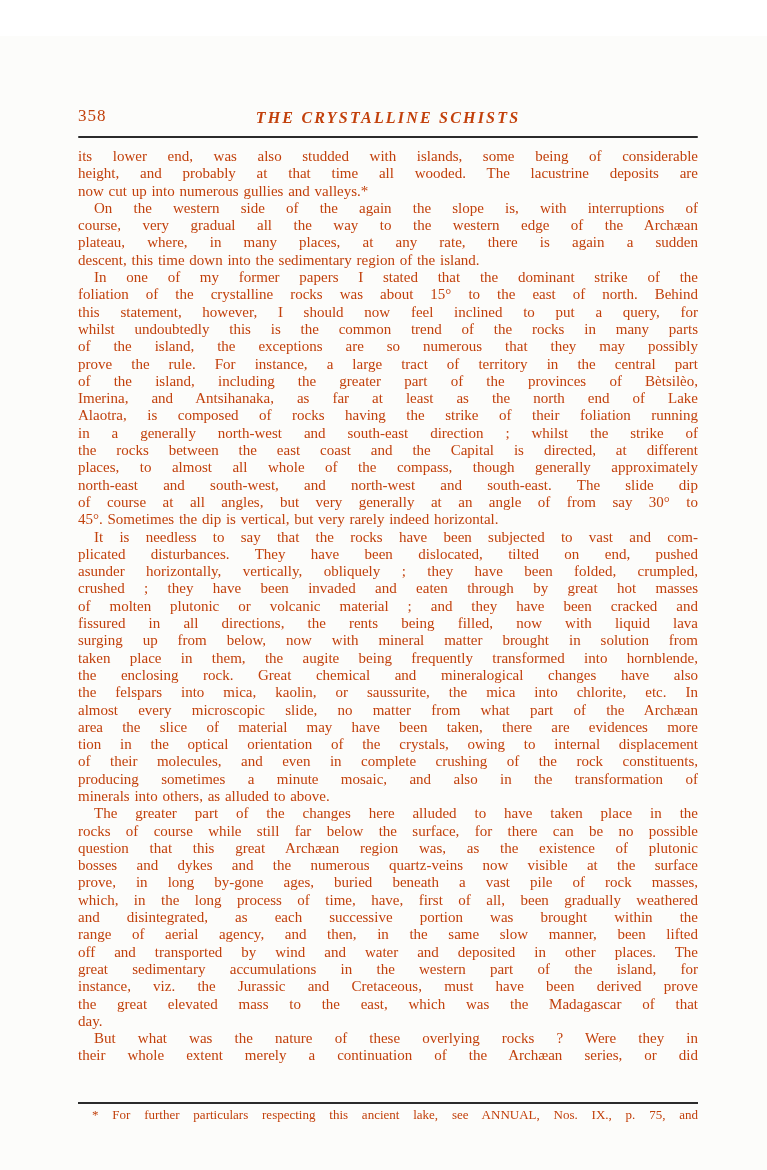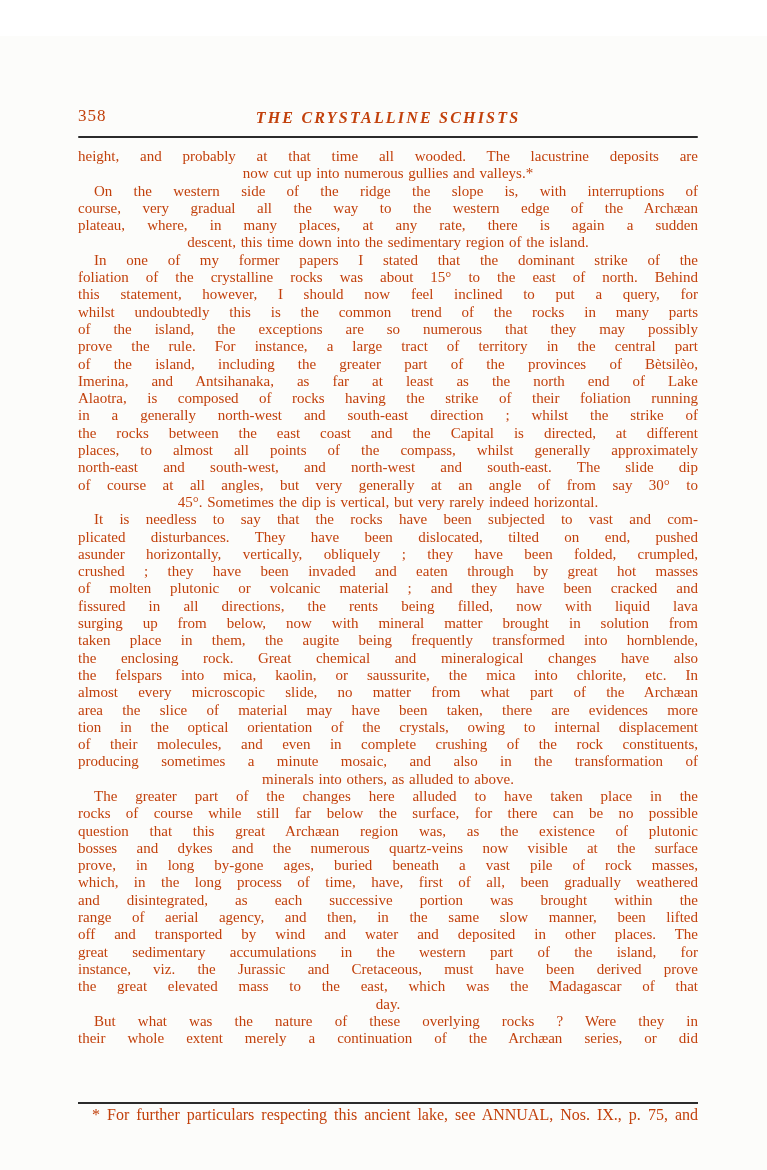--- a/index.html
+++ b/index.html
@@ -58,21 +58,20 @@
     top: 112px;
     width: 620px;
     font-size: 15px;
     line-height: 17.3px;
     word-spacing: 1px;
   }
   .line {
     height: 17.3px;
     overflow: hidden;
     white-space: normal;
-    text-align: center;
   }
   .line.j {
     text-align: justify;
     text-align-last: justify;
   }
   .line.indent {
     text-indent: 16px;
   }
   .footnote-rule {
     position: absolute;
@@ -80,21 +79,21 @@
     top: 1066px;
     width: 620px;
     height: 1.5px;
     background: #2b2b2b;
   }
   .footnote {
     position: absolute;
     left: 78px;
     top: 1070px;
     width: 620px;
-    font-size: 16px;
+    font-size: 13px;
     line-height: 17.5px;
     word-spacing: 1px;
   }
   .footnote .line {
     height: 17.5px;
   }
   .footnote .line.indent {
     text-indent: 14px;
   }
 </style>
@@ -103,38 +102,39 @@
 
 <div class="page" style="background: rgb(252, 252, 250); color: #c2410c; margin-top: 36px;">
   <header class="page-header">
     <span class="page-number">358</span>
     <h1 class="running-title">THE CRYSTALLINE SCHISTS</h1>
   </header>
 
   <div class="header-rule" style="background: rgb(43, 43, 43);"></div>
 
   <main class="body-text" id="body-text">
+      <div class="line j">its lower end, was also studded with islands, some being of considerable</div>
       <div class="line j">height, and probably at that time all wooded.  The lacustrine deposits are</div>
       <div class="line">now cut up into numerous gullies and valleys.*</div>
-      <div class="line j indent">On the western side of the ridge the slope is, with interruptions of</div>
+      <div class="line j indent">On the western side of the again the slope is, with interruptions of</div>
       <div class="line j">course, very gradual all the way to the western edge of the Archæan</div>
       <div class="line j">plateau, where, in many places, at any rate, there is again a sudden</div>
       <div class="line">descent, this time down into the sedimentary region of the island.</div>
       <div class="line j indent">In one of my former papers I stated that the dominant strike of the</div>
       <div class="line j">foliation of the crystalline rocks was about 15° to the east of north.  Behind</div>
       <div class="line j">this statement, however, I should now feel inclined to put a query, for</div>
       <div class="line j">whilst undoubtedly this is the common trend of the rocks in many parts</div>
       <div class="line j">of the island, the exceptions are so numerous that they may possibly</div>
       <div class="line j">prove the rule.  For instance, a large tract of territory in the central part</div>
       <div class="line j">of the island, including the greater part of the provinces of Bètsilèo,</div>
       <div class="line j">Imerina, and Antsihanaka, as far at least as the north end of Lake</div>
       <div class="line j">Alaotra, is composed of rocks having the strike of their foliation running</div>
       <div class="line j">in a generally north-west and south-east direction ; whilst the strike of</div>
       <div class="line j">the rocks between the east coast and the Capital is directed, at different</div>
-      <div class="line j">places, to almost all points of the compass, whilst generally approximately</div>
+      <div class="line j">places, to almost all whole of the compass, though generally approximately</div>
       <div class="line j">north-east and south-west, and north-west and south-east.  The slide dip</div>
       <div class="line j">of course at all angles, but very generally at an angle of from say 30° to</div>
       <div class="line">45°.  Sometimes the dip is vertical, but very rarely indeed horizontal.</div>
       <div class="line j indent">It is needless to say that the rocks have been subjected to vast and com-</div>
       <div class="line j">plicated disturbances.  They have been dislocated, tilted on end, pushed</div>
       <div class="line j">asunder horizontally, vertically, obliquely ; they have been folded, crumpled,</div>
       <div class="line j">crushed ; they have been invaded and eaten through by great hot masses</div>
       <div class="line j">of molten plutonic or volcanic material ;  and they have been cracked and</div>
       <div class="line j">fissured in all directions, the rents being filled, now with liquid lava</div>
       <div class="line j">surging up from below, now with mineral matter brought in solution from</div>

